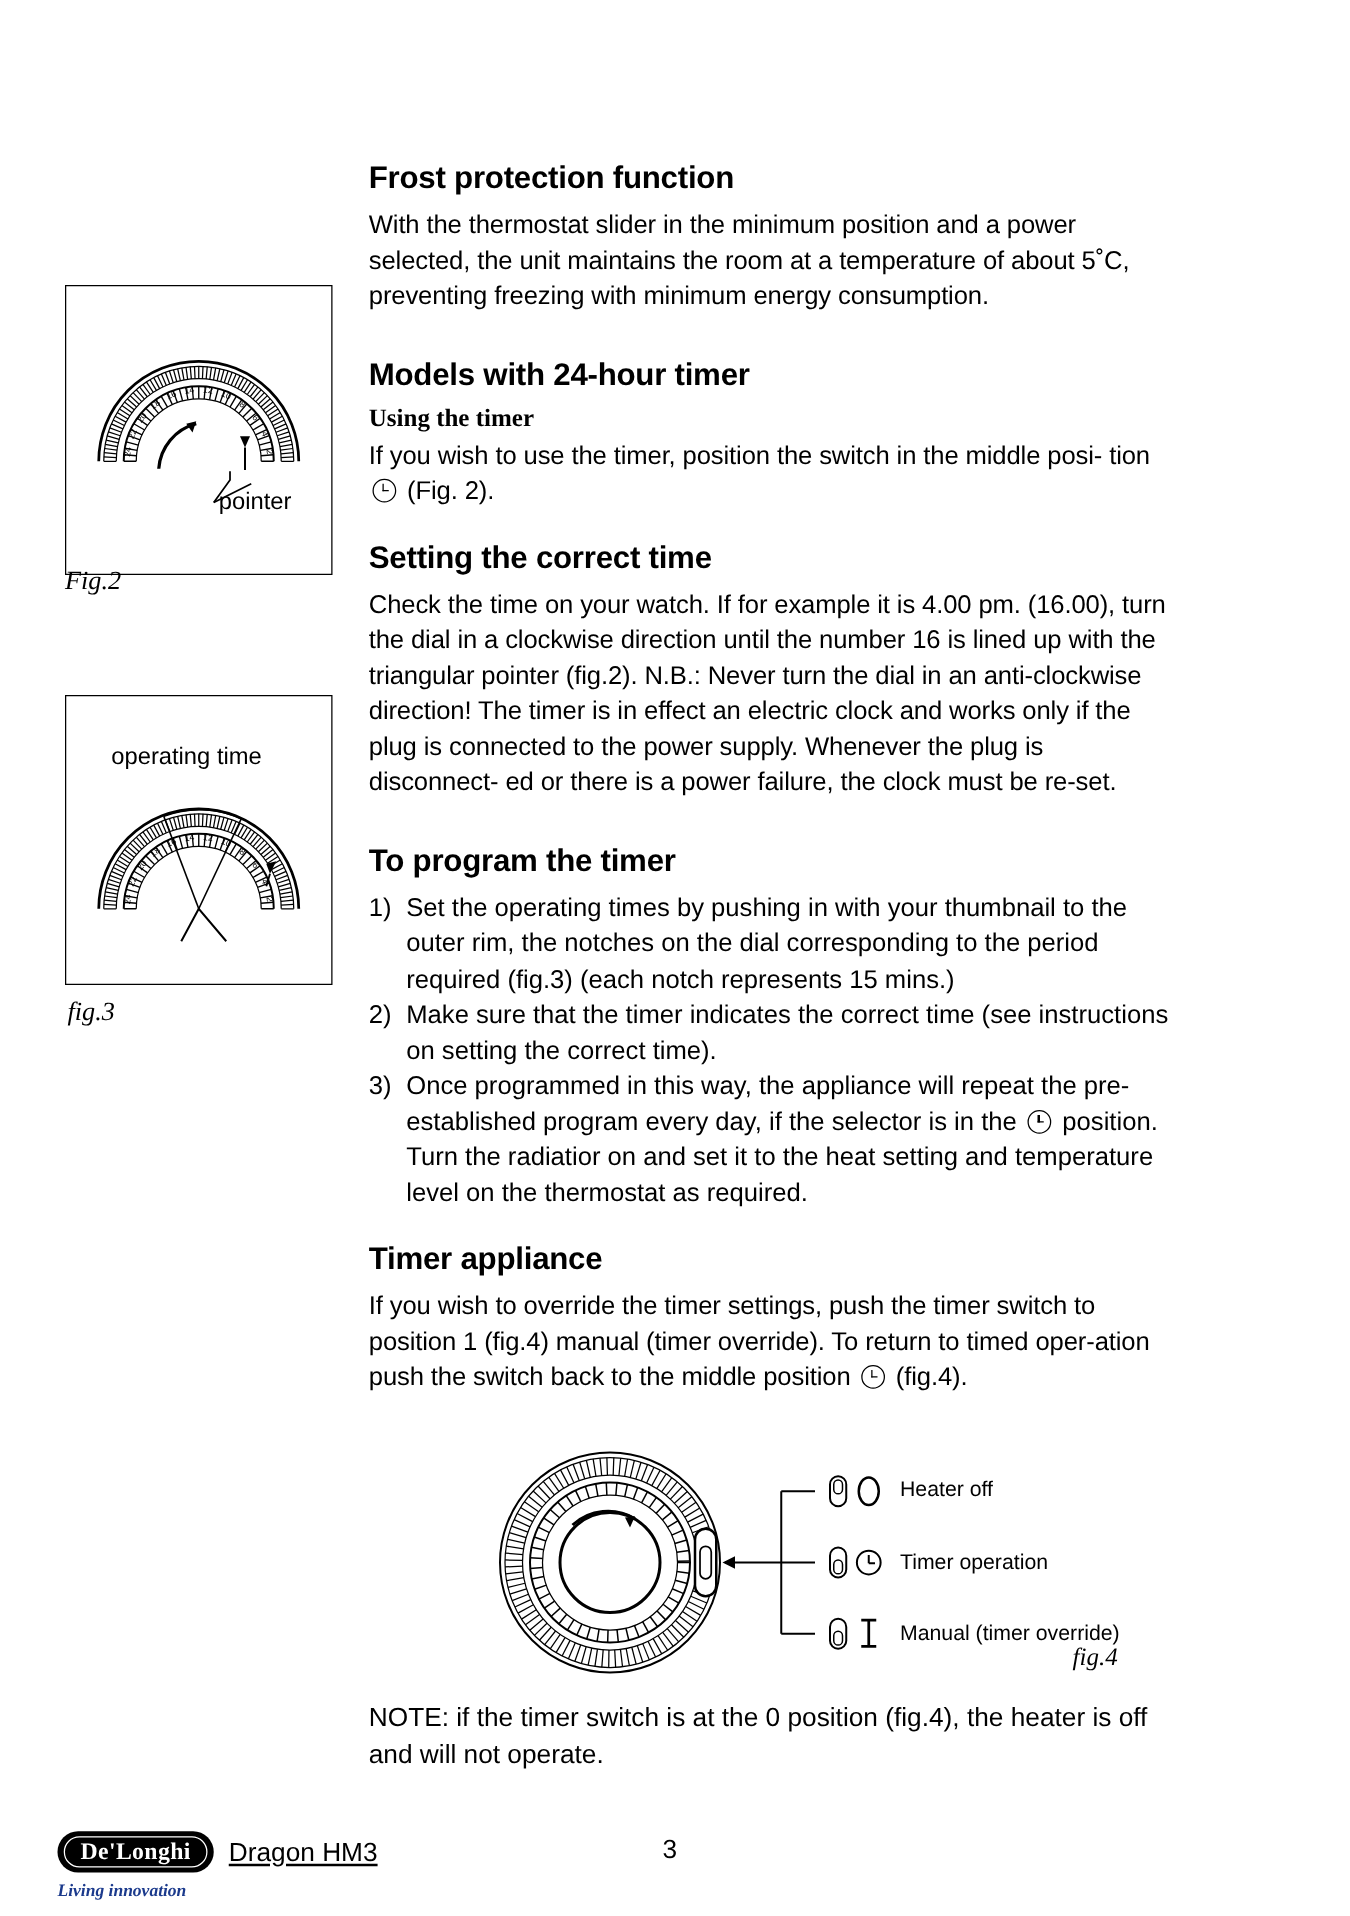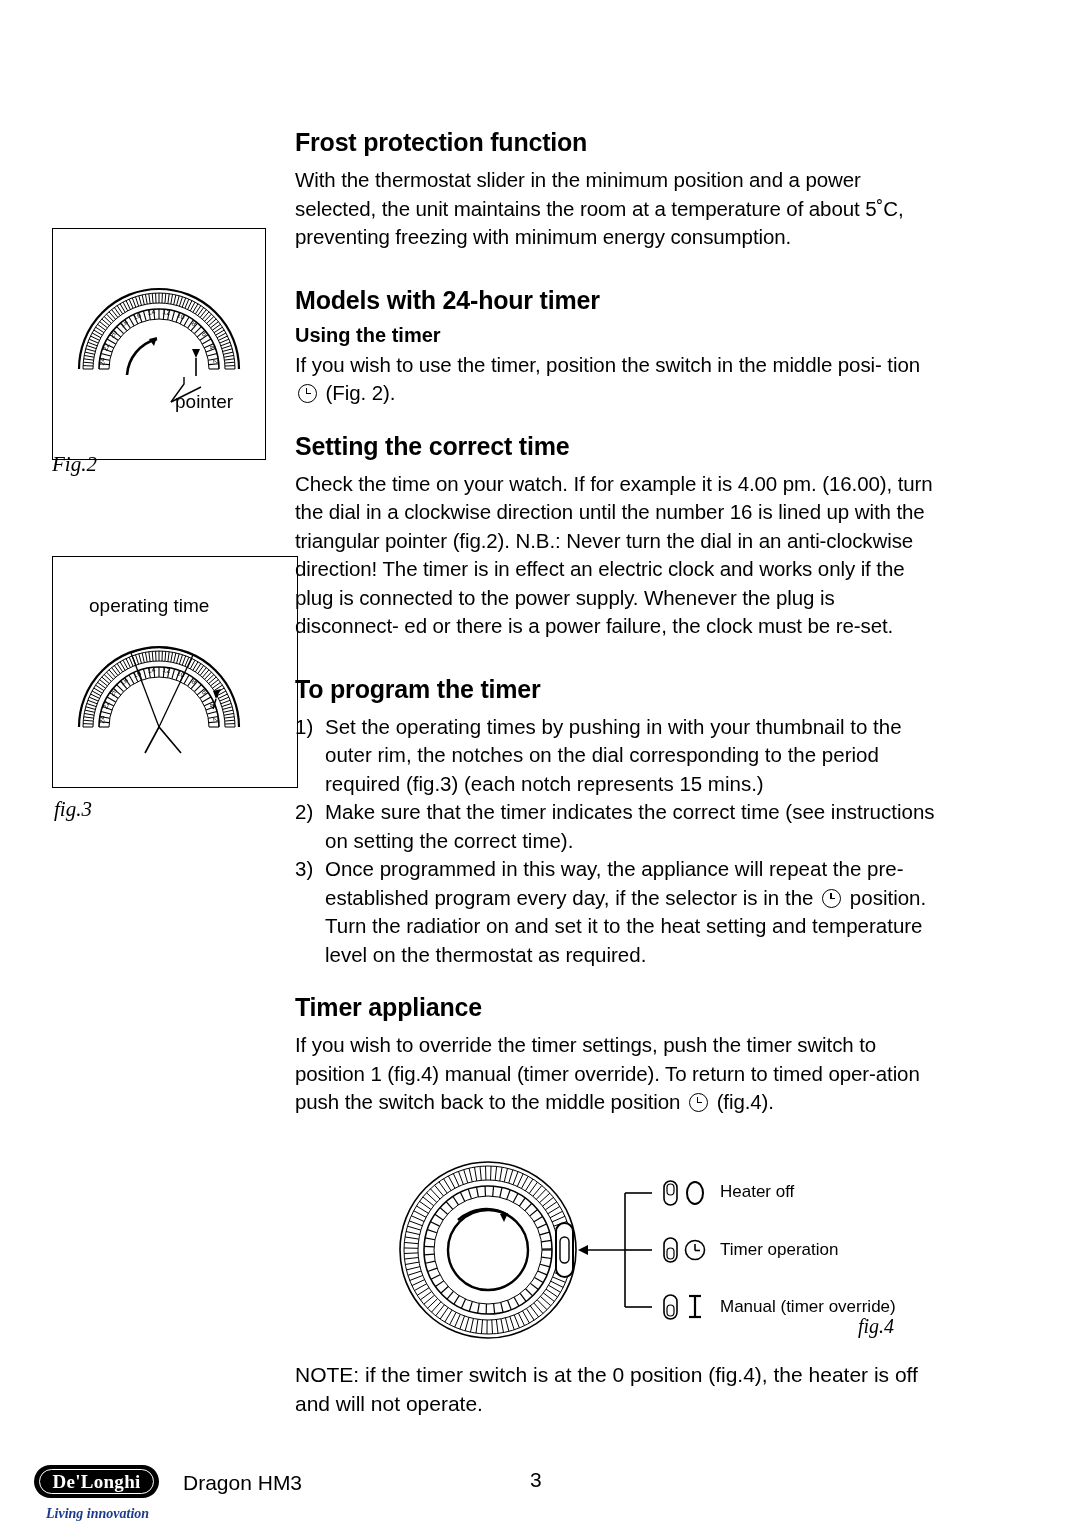--- a/index.html
+++ b/index.html
@@ -16,21 +16,21 @@
   
   .col {
     position:absolute;
     left:295px; top:128px; width:640px;
   }
   h2.head {
     font-size:25px; font-weight:bold; margin:0 0 9px 0;
     letter-spacing:-0.2px;
   }
   h3.subhead {
-    font-size:20px; font-weight:bold; margin:0 0 4px 0;
+    font-size:20px; font-weight:bold; margin:0 0 4px 0;font-family:Liberation Serif, serif;
   }
   p.body {
     font-size:20.5px; line-height:28.5px; margin:0 0 0 0;
     letter-spacing:-0.1px;
   }
   .gap-m { height:24px; }
   .gap-l { height:34px; }
 
   .clockglyph {
     display:inline-block;
@@ -57,21 +57,21 @@
   ol.steps li .num { position:absolute; left:0; top:0; }
   ol.steps li p { margin:0; }
 
   
   .figbox {
     position:absolute;
     border:1.6px solid #000;
     background:#fff;
   }
   #fig2box { left:52px; top:228px; width:212px; height:230px; }
-  #fig3box { left:52px; top:556px; width:212px; height:230px;padding-left:32px; }
+  #fig3box { left:52px; top:556px; width:212px; height:230px; }
   .figcaption {
     position:absolute;
     font-family:"Liberation Serif", serif;
     font-style:italic;
     font-size:21px;
   }
   #fig2cap { left:52px; top:452px; }
   #fig3cap { left:54px; top:797px; }
   #fig4cap { left:858px; top:1315px; font-size:20px; }
 
@@ -83,21 +83,21 @@
   
   .note {
     position:absolute; left:295px; top:1360px; width:645px;
     font-size:21px; line-height:29px;
   }
   .note b { font-weight:normal; }
 
   
   .footer { position:absolute; left:0; top:1465px; width:1080px; height:68px; }
   .logo {
-    position:absolute; left:34px; top:0px;
+    position:absolute; left:46px; top:0px;
     width:125px; height:33px;
     background:#000; border-radius:17px;
     display:flex; align-items:center; justify-content:center;
   }
   .logo span {
     color:#fff; font-family:"Liberation Serif", serif;
     font-weight:bold; font-size:19px; letter-spacing:0.3px;
   }
   .logo::before{
     content:""; position:absolute; left:5px; top:4px; right:5px; bottom:4px;
@@ -105,20 +105,21 @@
   }
   .tagline {
     position:absolute; left:46px; top:41px;
     font-family:"Liberation Serif", serif;
     font-style:italic; font-weight:bold; font-size:14px;
     color:#1b3a8c;
   }
   .model {
     position:absolute; left:183px; top:6px;
     font-size:21px;
+    text-decoration:underline;
   }
   .pagenum {
     position:absolute; left:530px; top:3px;
     font-size:21px;
   }
 </style>
 </head>
 <body>
 
 <div class="page">

